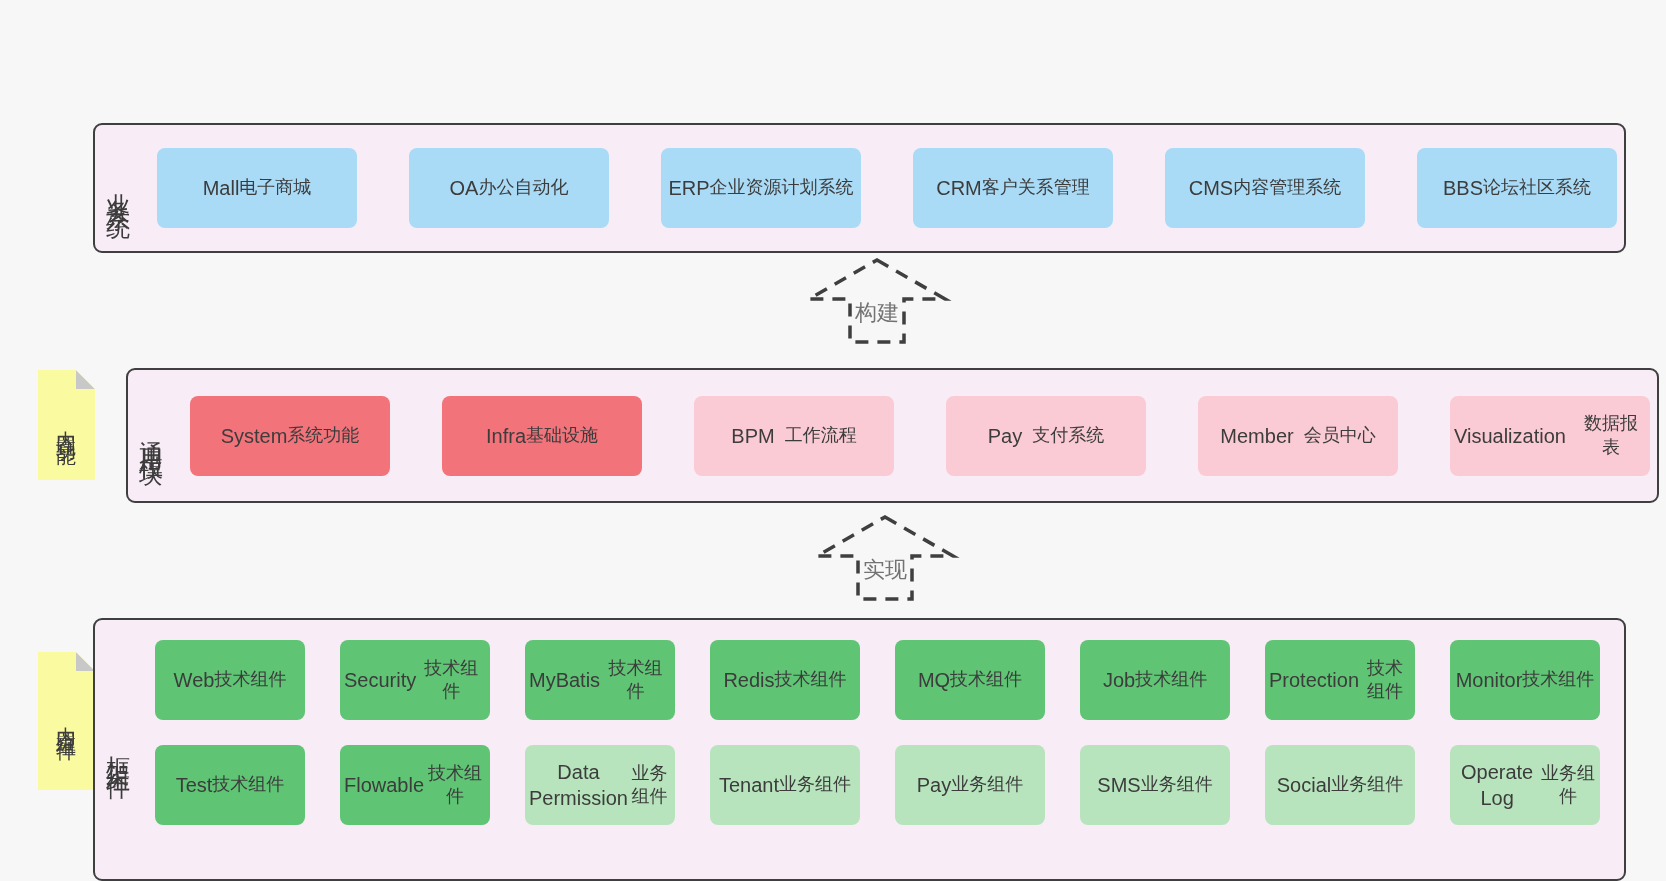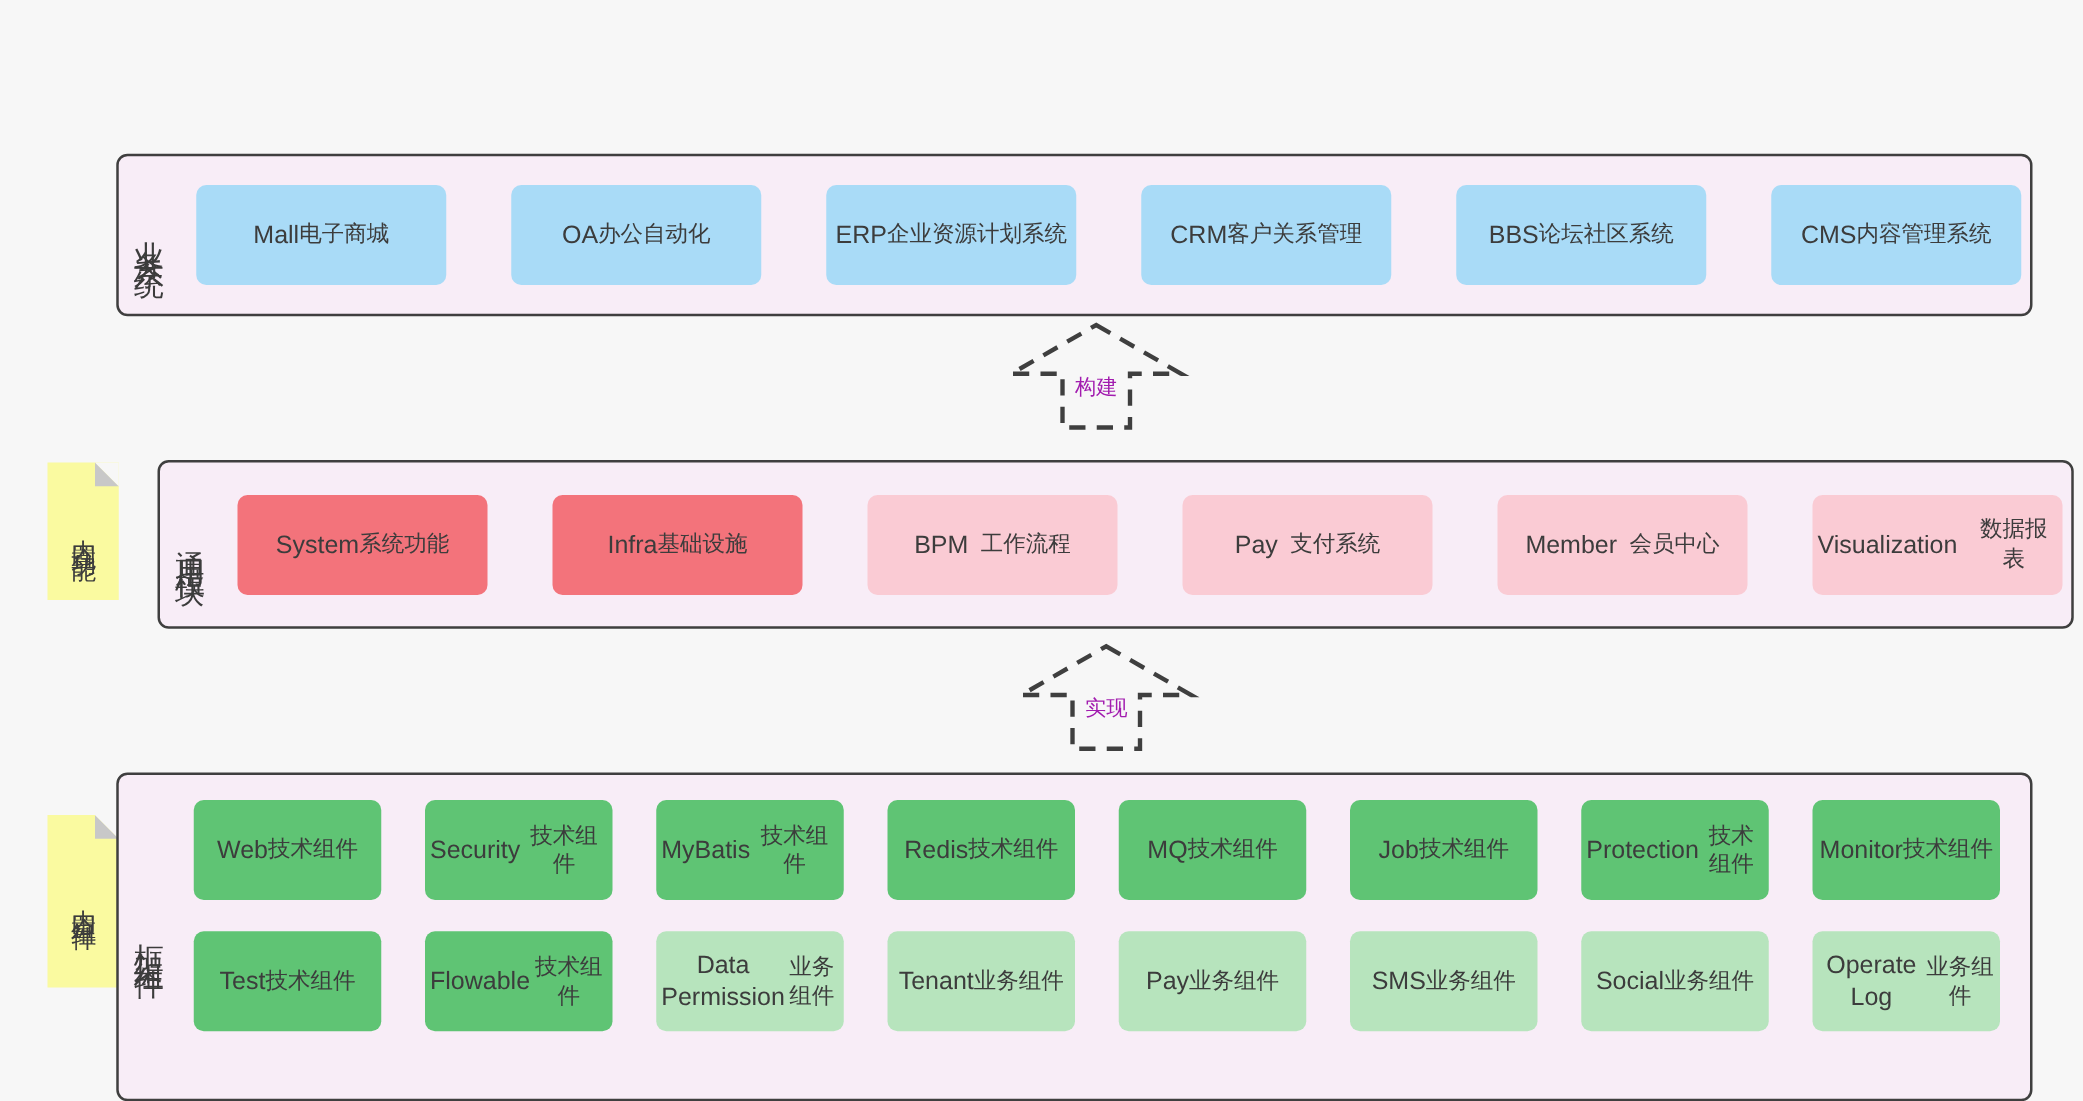--- a/index.html
+++ b/index.html
@@ -64,21 +64,21 @@
     writing-mode:vertical-rl;text-orientation:upright;
     font-size:20px;letter-spacing:5px;line-height:1;color:#3c3c3c;white-space:nowrap;
   }
 
   .arrow{position:absolute;width:150px;height:88px;z-index:0;}
   #arrow-build{left:802px;top:257px;}
   #arrow-implement{left:810px;top:514px;}
   .arrow svg{position:absolute;left:0;top:0;}
   .arrow-label{
     position:absolute;left:50%;top:40px;transform:translateX(-50%);
-    background:#f7f7f7;font-size:17px;padding:1px 3px;white-space:nowrap;color:#a21caf;
+    background:#f7f7f7;font-size:22px;padding:1px 3px;white-space:nowrap;color:#737373;
   }
 </style>
 </head>
 <body>
 
 <div class="panel" id="panel-business">
   <div class="v-label">业务系统</div>
   <div class="row6">
     <div class="box blue">
       <span class="box-name">Mall</span>
@@ -90,26 +90,26 @@
     </div>
     <div class="box blue">
       <span class="box-name">ERP</span>
       <span class="box-desc">企业资源计划系统</span>
     </div>
     <div class="box blue">
       <span class="box-name">CRM</span>
       <span class="box-desc">客户关系管理</span>
     </div>
     <div class="box blue">
+      <span class="box-name">CMS</span>
+      <span class="box-desc">内容管理系统</span>
+    </div>
+    <div class="box blue">
       <span class="box-name">BBS</span>
       <span class="box-desc">论坛社区系统</span>
-    </div>
-    <div class="box blue">
-      <span class="box-name">CMS</span>
-      <span class="box-desc">内容管理系统</span>
     </div>
   </div>
 </div>
 
 <div class="arrow" id="arrow-build">
   <svg width="150" height="88" viewBox="0 0 150 88">
     <path d="M75,3 L143,42 L102,42 L102,85 L48,85 L48,42 L7,42 Z" fill="none" stroke="#3f3f3f" stroke-width="3.5" stroke-dasharray="13,9"></path>
   </svg>
   <div class="arrow-label">构建</div>
 </div>

